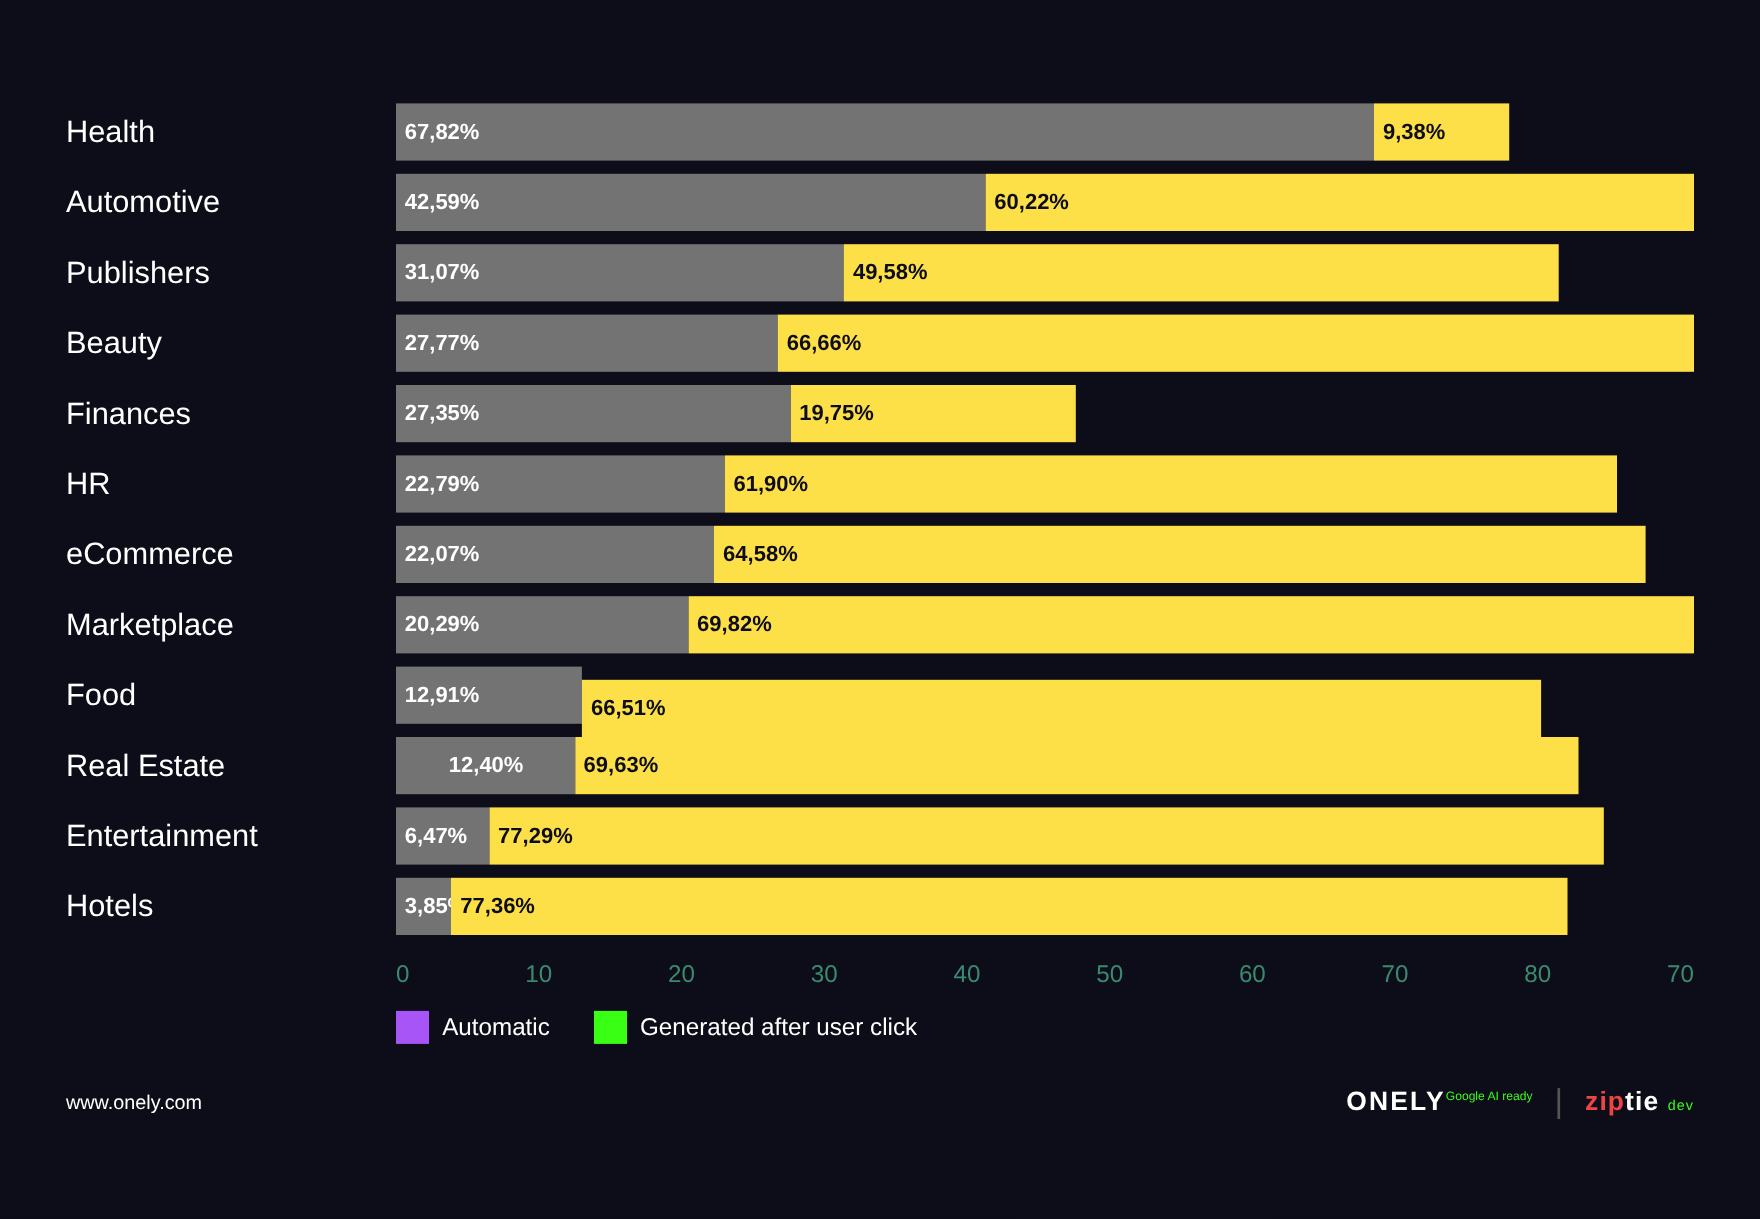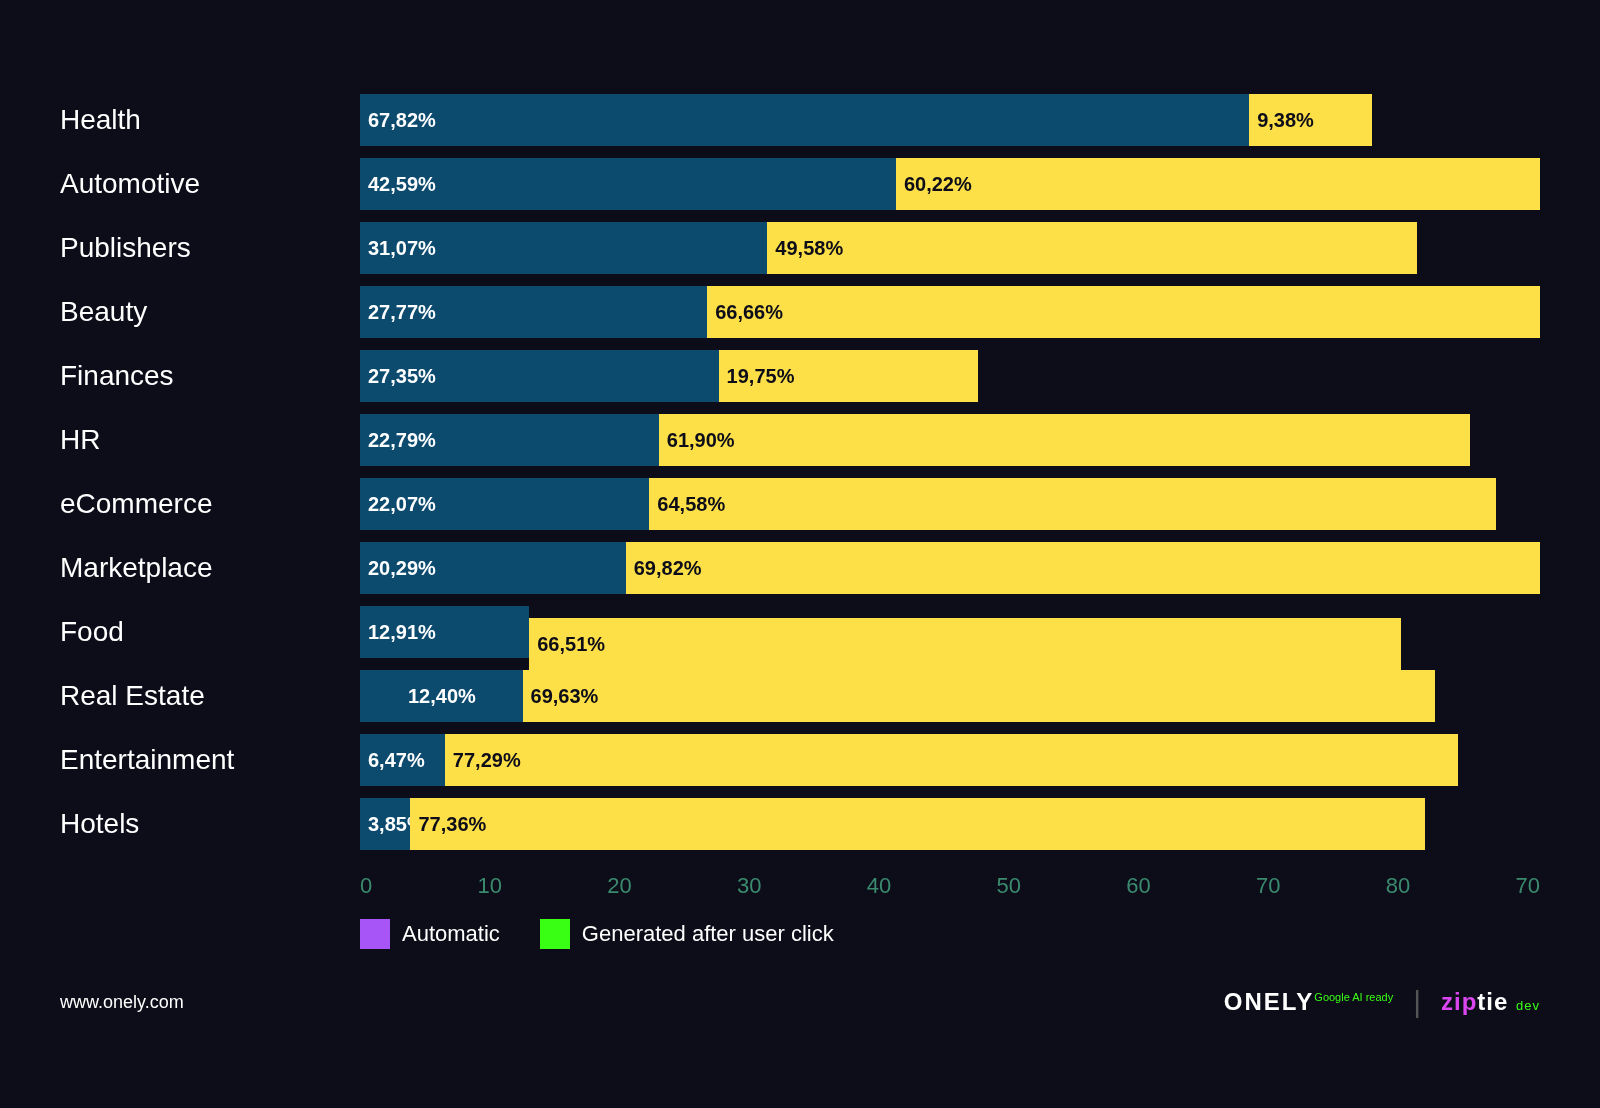--- a/index.html
+++ b/index.html
@@ -44,21 +44,21 @@
     }
 
     .bars-area {
       flex: 1;
       display: flex;
       align-items: center;
       gap: 0;
     }
 
     .bar-purple {
-      background: #0c4a6e;
+      background: #737373;
       height: 52px;
       display: flex;
       align-items: center;
       padding-left: 8px;
       color: #fff;
       font-size: 20px;
       font-weight: 600;
       white-space: nowrap;
     }
 
@@ -151,21 +151,21 @@
     }
 
     .logo-ziptie {
       color: #ffffff;
       font-size: 24px;
       font-weight: 900;
       letter-spacing: 1px;
     }
 
     .logo-ziptie .zip {
-      color: #d946ef;
+      color: #ef4444;
       text-align: center;
     }
 
     .logo-ziptie .dev {
       color: #39ff14;
       font-size: 13px;
       font-weight: 400;
     }
 
     

